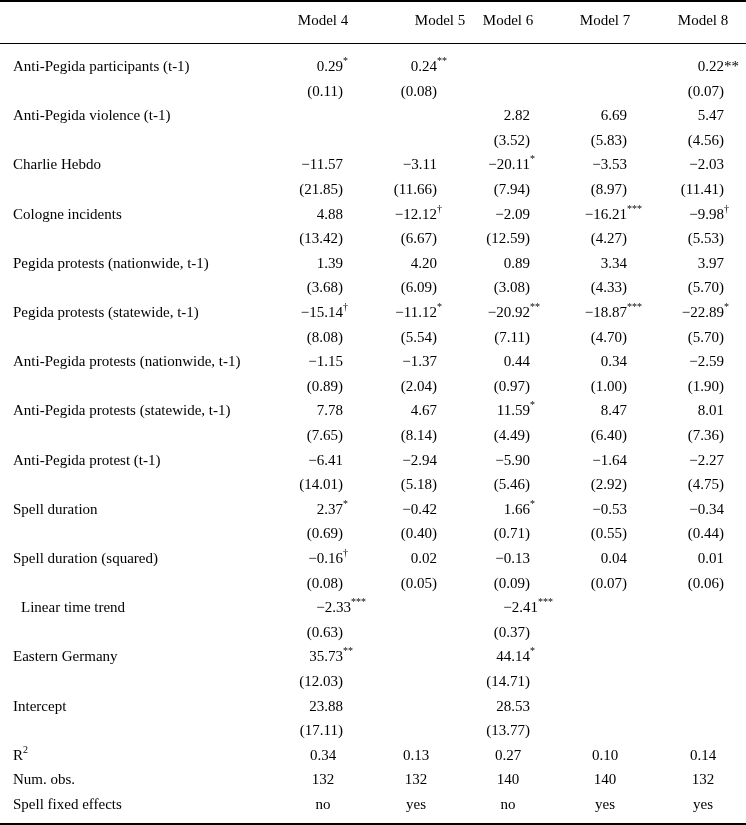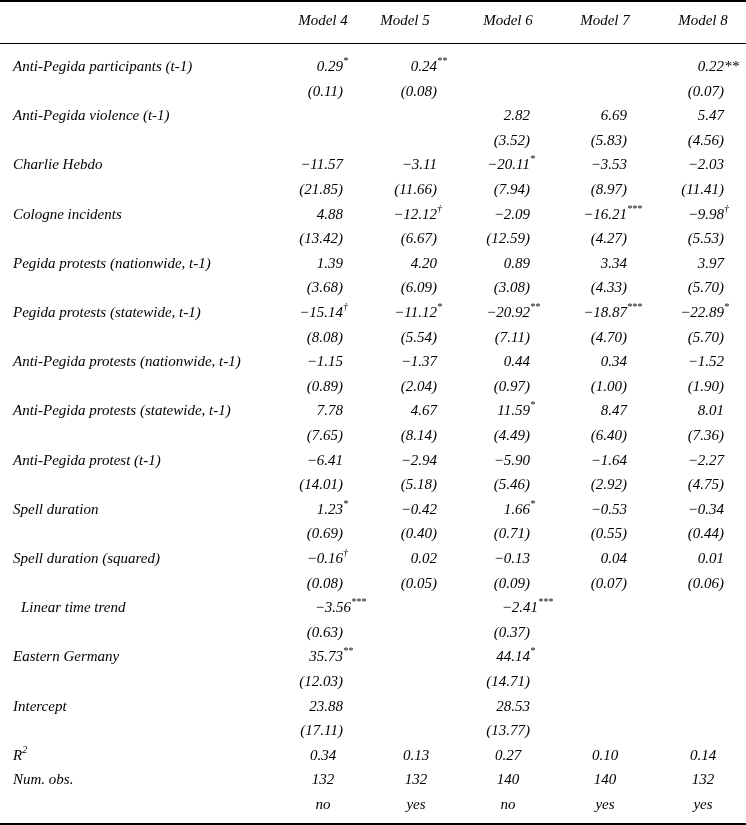--- a/index.html
+++ b/index.html
@@ -5,38 +5,38 @@
   html, body { margin: 0; padding: 0; background: #ffffff; }
   body {
     width: 746px; height: 825px; overflow: hidden; position: relative;
     font-family: "Liberation Serif", "DejaVu Serif", serif;
     font-size: 15px; color: #000;
   }
   .rule { position: absolute; left: 0; width: 746px; background: #000; }
   .rule.top { top: 0; height: 2px; }
   .rule.mid { top: 43px; height: 1px; }
   .rule.bot { top: 823px; height: 2px; }
-  .row { position: absolute; left: 0; width: 746px; height: 24px; line-height: 24px; font-style: italic; }
+  .row { position: absolute; left: 0; width: 746px; height: 24px; line-height: 24px; }
   .label { position: absolute; left: 13px; white-space: nowrap; }
   .cell { position: absolute; width: 0; white-space: nowrap; }
   
   .num { position: absolute; right: 0; }
   .stars { position: absolute; left: 0; font-size: 10px; line-height: 10px; top: 2px; }
   .stars.inline { font-size: 15px; line-height: 24px; top: 0; }
   .hdr { position: absolute; transform: translateX(-50%); white-space: nowrap; }
   .center { position: absolute; transform: translateX(-50%); white-space: nowrap; }
   sup.r2 { font-size: 10px; line-height: 0; position: relative; top: -1px; }
 </style>
 </head>
 <body>
 
 <div class="rule top"></div>
 <div id="header" class="row" style="top:8px;">
     <span class="hdr" style="left: 323px;">Model 4</span>
-    <span class="hdr" style="left: 405px;">Model 5</span>
+    <span class="hdr" style="left: 440px;">Model 5</span>
     <span class="hdr" style="left: 508px;">Model 6</span>
     <span class="hdr" style="left: 605px;">Model 7</span>
     <span class="hdr" style="left: 703px;">Model 8</span>
   </div>
 <div class="rule mid"></div>
 <div id="body">
     <div class="row" style="top: 54px;">
       <span class="label">Anti-Pegida participants (t-1)</span>
       <span class="cell" style="left: 343px;">
         <span class="num">0.29</span>
@@ -242,21 +242,21 @@
       <span class="cell" style="left: 437px;">
         <span class="num">−1.37</span>
       </span>
       <span class="cell" style="left: 530px;">
         <span class="num">0.44</span>
       </span>
       <span class="cell" style="left: 627px;">
         <span class="num">0.34</span>
       </span>
       <span class="cell" style="left: 724px;">
-        <span class="num">−1.52</span>
+        <span class="num">−2.59</span>
       </span>
     </div>
     <div class="row" style="top: 373.8px;">
       <span class="cell" style="left: 343px;">
         <span class="num">(0.89)</span>
       </span>
       <span class="cell" style="left: 437px;">
         <span class="num">(2.04)</span>
       </span>
       <span class="cell" style="left: 530px;">
@@ -336,21 +336,21 @@
       <span class="cell" style="left: 627px;">
         <span class="num">(2.92)</span>
       </span>
       <span class="cell" style="left: 724px;">
         <span class="num">(4.75)</span>
       </span>
     </div>
     <div class="row" style="top: 496.8px;">
       <span class="label">Spell duration</span>
       <span class="cell" style="left: 343px;">
-        <span class="num">1.23</span>
+        <span class="num">2.37</span>
         <span class="stars">*</span>
       </span>
       <span class="cell" style="left: 437px;">
         <span class="num">−0.42</span>
       </span>
       <span class="cell" style="left: 530px;">
         <span class="num">1.66</span>
         <span class="stars">*</span>
       </span>
       <span class="cell" style="left: 627px;">
@@ -409,21 +409,21 @@
       <span class="cell" style="left: 627px;">
         <span class="num">(0.07)</span>
       </span>
       <span class="cell" style="left: 724px;">
         <span class="num">(0.06)</span>
       </span>
     </div>
     <div class="row" style="top: 595.2px; margin-left: 8px;">
       <span class="label">Linear time trend</span>
       <span class="cell" style="left: 343px;">
-        <span class="num">−3.56</span>
+        <span class="num">−2.33</span>
         <span class="stars">***</span>
       </span>
       <span class="cell" style="left: 530px;">
         <span class="num">−2.41</span>
         <span class="stars">***</span>
       </span>
     </div>
     <div class="row" style="top: 619.8px;">
       <span class="cell" style="left: 343px;">
         <span class="num">(0.63)</span>
@@ -478,20 +478,21 @@
     </div>
     <div class="row" style="top: 767.4px;">
       <span class="label"><span>Num. obs.</span></span>
       <span class="center" style="left: 323px;">132</span>
       <span class="center" style="left: 416px;">132</span>
       <span class="center" style="left: 508px;">140</span>
       <span class="center" style="left: 605px;">140</span>
       <span class="center" style="left: 703px;">132</span>
     </div>
     <div class="row" style="top: 792px;">
+      <span class="label"><span>Spell fixed effects</span></span>
       <span class="center" style="left: 323px;">no</span>
       <span class="center" style="left: 416px;">yes</span>
       <span class="center" style="left: 508px;">no</span>
       <span class="center" style="left: 605px;">yes</span>
       <span class="center" style="left: 703px;">yes</span>
     </div>
   </div>
 <div class="rule bot"></div>
 
 </body></html>

